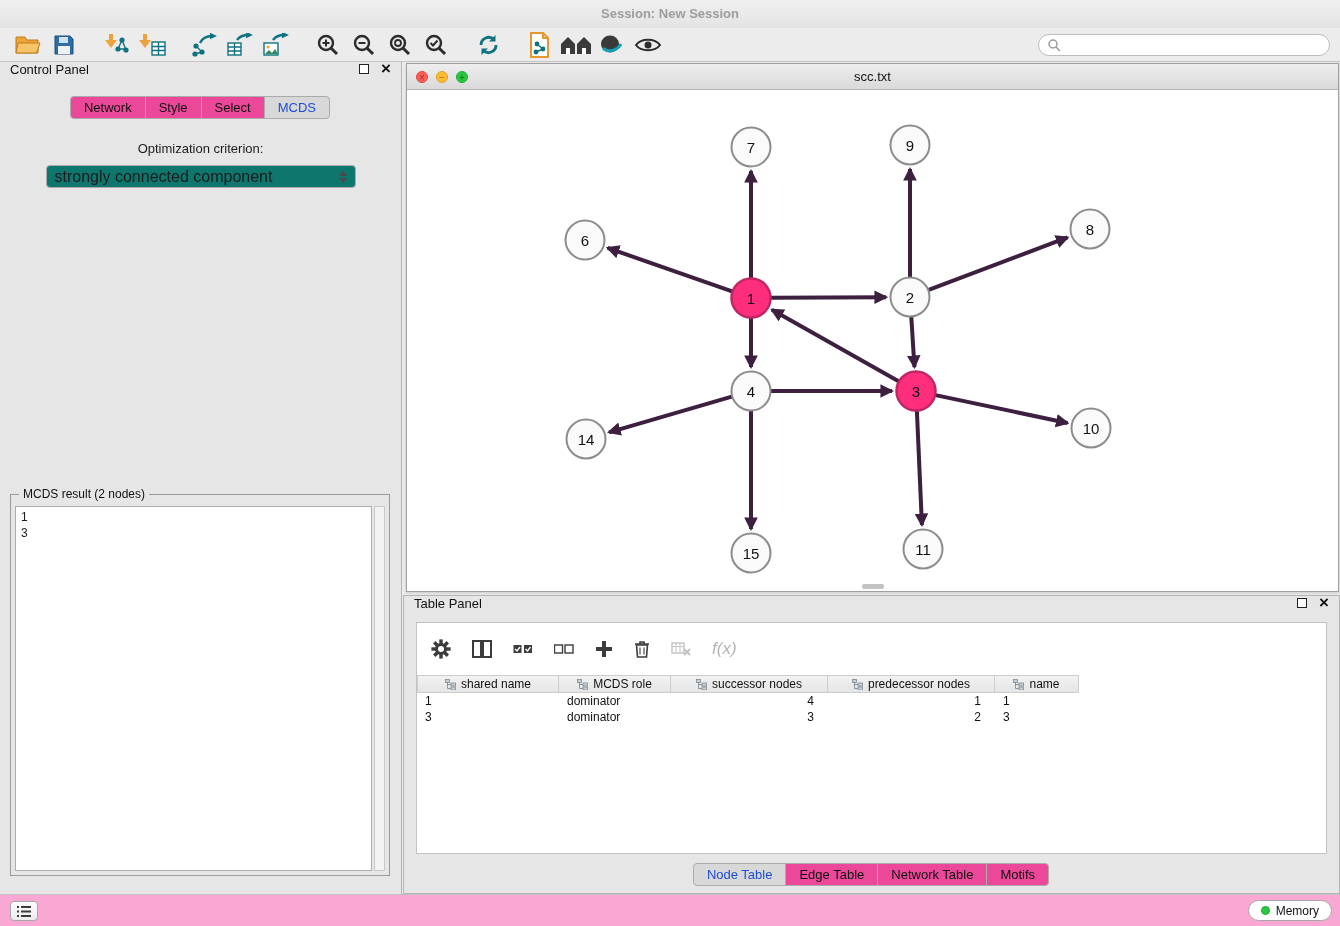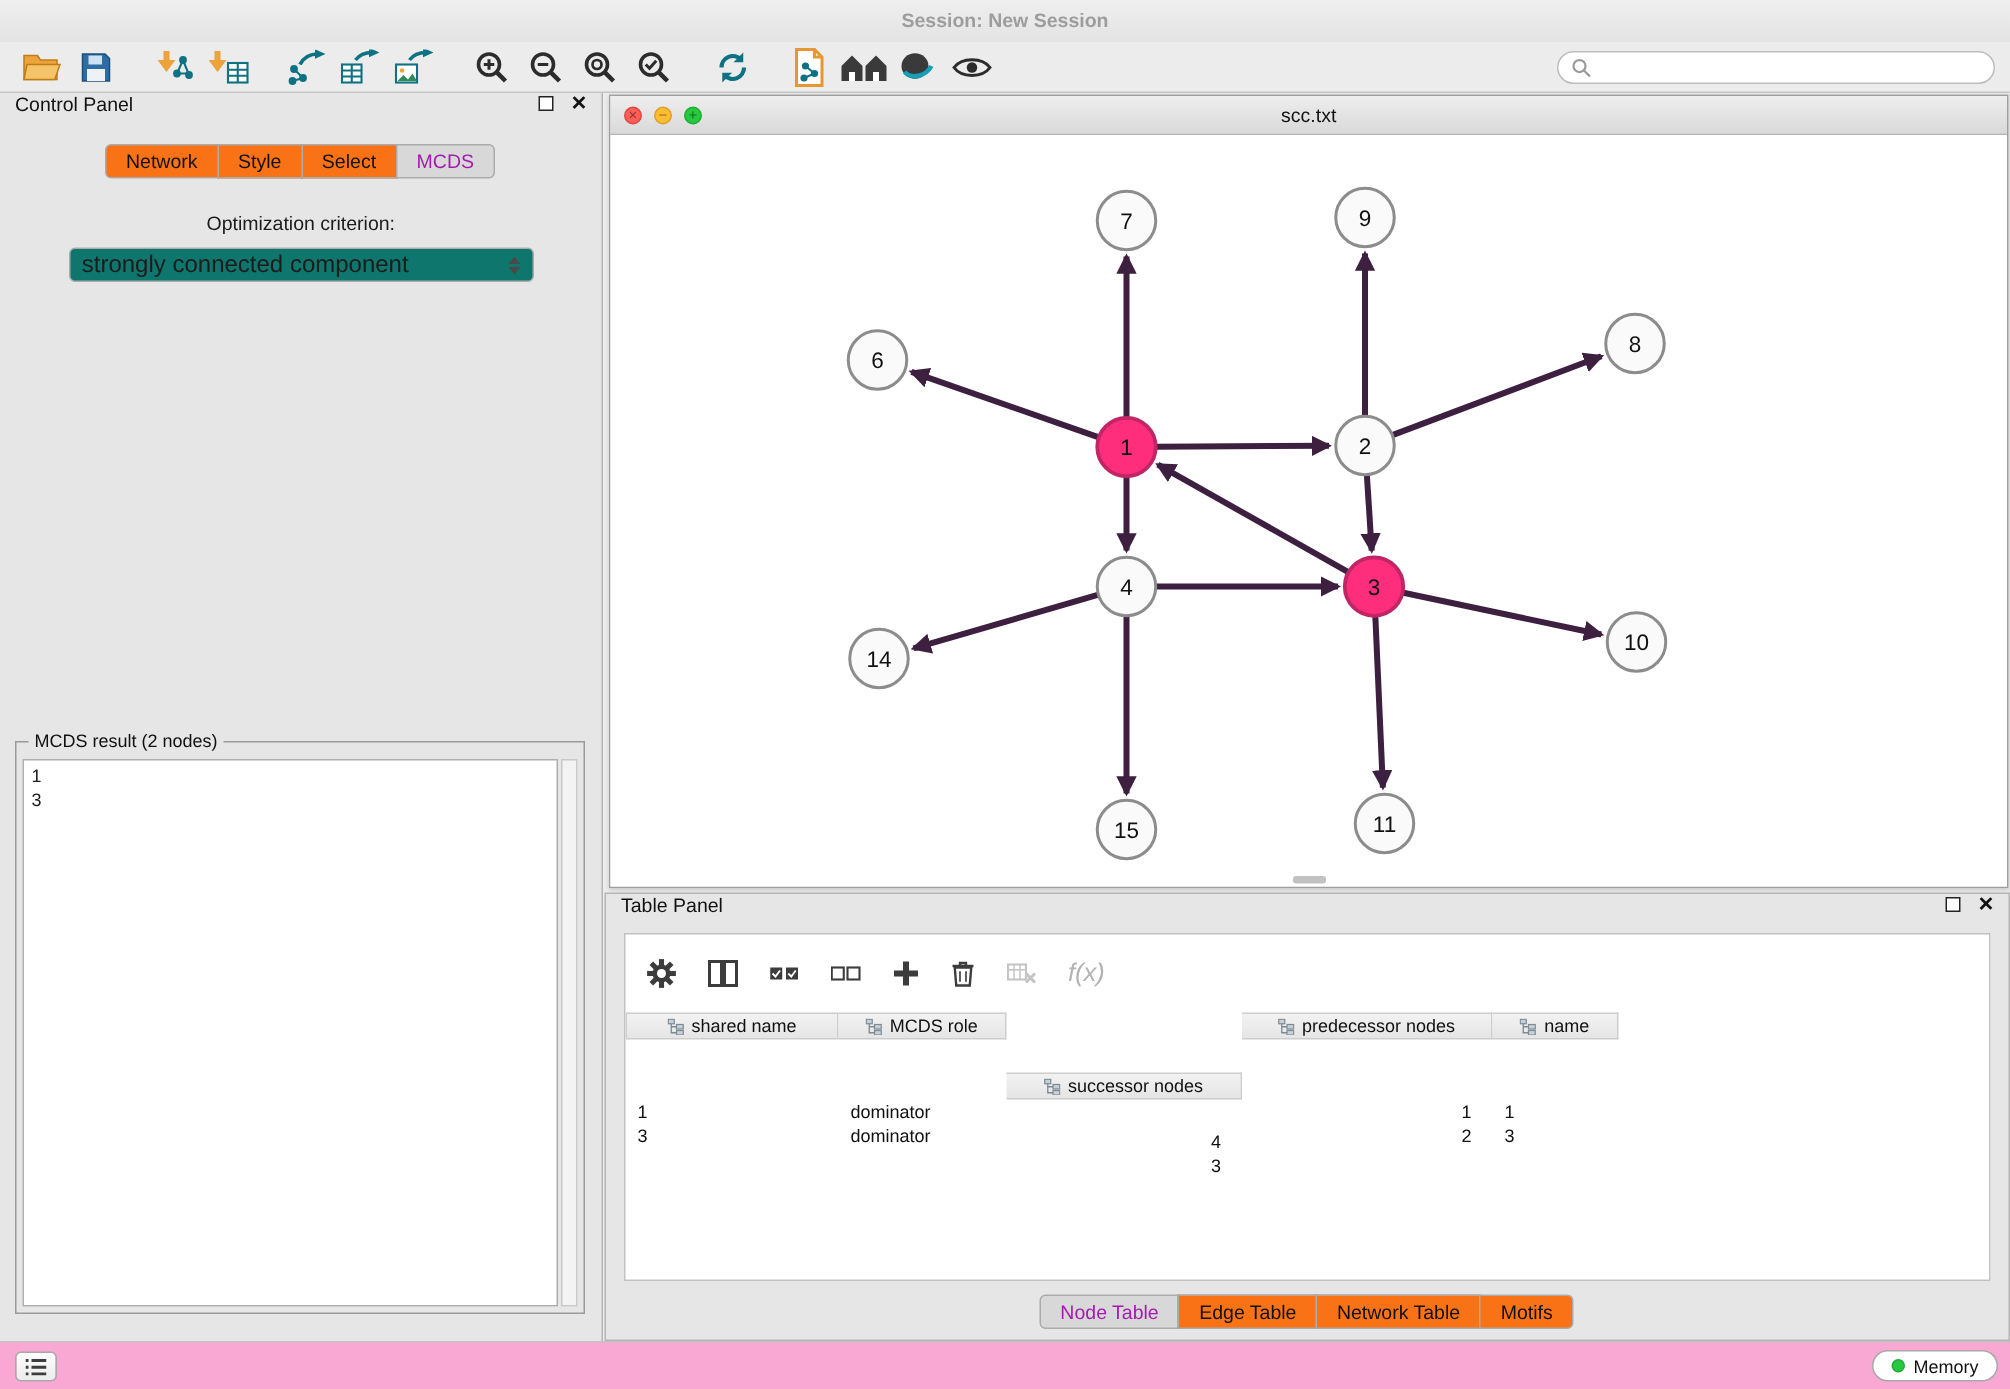--- a/index.html
+++ b/index.html
@@ -25,25 +25,25 @@
     font-family:"Liberation Sans","DejaVu Sans",sans-serif; }
   
   .control-panel { position:absolute; left:0; top:62px; width:402px; height:832px;
     background:#e6e6e6; border-right:1px solid #b5b5b5; }
   .panel-header { height:30px; display:flex; align-items:flex-start; padding:0 10px; }
   .panel-title { flex:1; font-size:13px; color:#111; }
   .panel-controls { display:flex; align-items:center; gap:12px; }
   .float-icon { width:10px; height:10px; border:1.5px solid #222; display:inline-block; background:#fff; }
   .close-icon { font-weight:bold; font-size:17px; line-height:14px; color:#111; }
   .seg-tabs { display:flex; justify-content:center; margin-top:4px; }
-  .seg-tab { border:1px solid #ababab; background:#f97316; padding:3px 13px; font-size:13px;
+  .seg-tab { border:1px solid #ababab; background:#ec4899; padding:3px 13px; font-size:13px;
     margin-left:-1px; color:#111; }
   .seg-tab:first-child { border-radius:4px 0 0 4px; }
   .seg-tab:last-child { border-radius:0 4px 4px 0; }
-  .seg-tab.active { background:#d8d8d8; color:#a21caf; }
+  .seg-tab.active { background:#d8d8d8; color:#1d4ed8; }
   .opt-label { text-align:center; margin-top:22px; font-size:13px; }
   .dropdown { margin:9px auto 0; width:310px; height:23px; background:#0f766e;
     border:1px solid #ababab; border-radius:4px; display:flex; align-items:center;
     padding:0 8px; font-size:16px; }
   .stepper { margin-left:auto; display:flex; flex-direction:column; gap:2px; }
   .stepper .up { width:0; height:0; border-left:4px solid transparent; border-right:4px solid transparent; border-bottom:5px solid #4a4a4a; }
   .stepper .down { width:0; height:0; border-left:4px solid transparent; border-right:4px solid transparent; border-top:5px solid #4a4a4a; }
   .cp-buttons { display:flex; justify-content:center; gap:14px; margin-top:12px; }
   .btn { background:#fdfdfd; border:1px solid #ababab; border-radius:4px;
     padding:3px 15px; font-size:13px; color:#111; }
@@ -81,21 +81,21 @@
   .ticon { display:flex; align-items:center; justify-content:center; }
   .fx { font-family:Liberation Sans, sans-serif; font-style:italic;
     font-size:17px; color:#b3b3b3; }
   .table-header { display:flex; }
   .th { background:linear-gradient(#f2f2f2,#e5e5e5); border:1px solid #cdcdcd;
     border-left:none; height:18px; display:flex; align-items:center;
     justify-content:center; gap:5px; font-size:12px; color:#111; }
   .th:first-child { border-left:1px solid #cdcdcd; }
   .tr { display:flex; height:16px; align-items:center; font-size:12px; color:#111; }
   .td { padding:0 8px; overflow:hidden; white-space:nowrap; }
-  .col0 { width:142px;align-items:center; } .col1 { width:112px; } .col2 { width:157px;margin-top:40px; }
+  .col0 { width:142px;align-items:center; } .col1 { width:112px; } .col2 { width:157px; }
   .col3 { width:167px; } .col4 { width:84px; }
   .td.col2, .td.col3 { text-align:right; padding-right:14px; }
   .tp-tabs { position:absolute; bottom:7px; left:0; right:0; display:flex; justify-content:center; }
   
   .statusbar { position:absolute; left:0; top:894px; width:1340px; height:32px;
     background:#f9a8d4; border-top:1px solid #c2c2c2; }
   .list-btn { position:absolute; left:10px; top:6px; width:28px; height:20px;
     border:1px solid #a8a8a8; border-radius:4px; background:linear-gradient(#fdfdfd,#ececec);
     display:flex; align-items:center; justify-content:center; }
   .memory-btn { position:absolute; right:8px; top:5px; height:21px;

